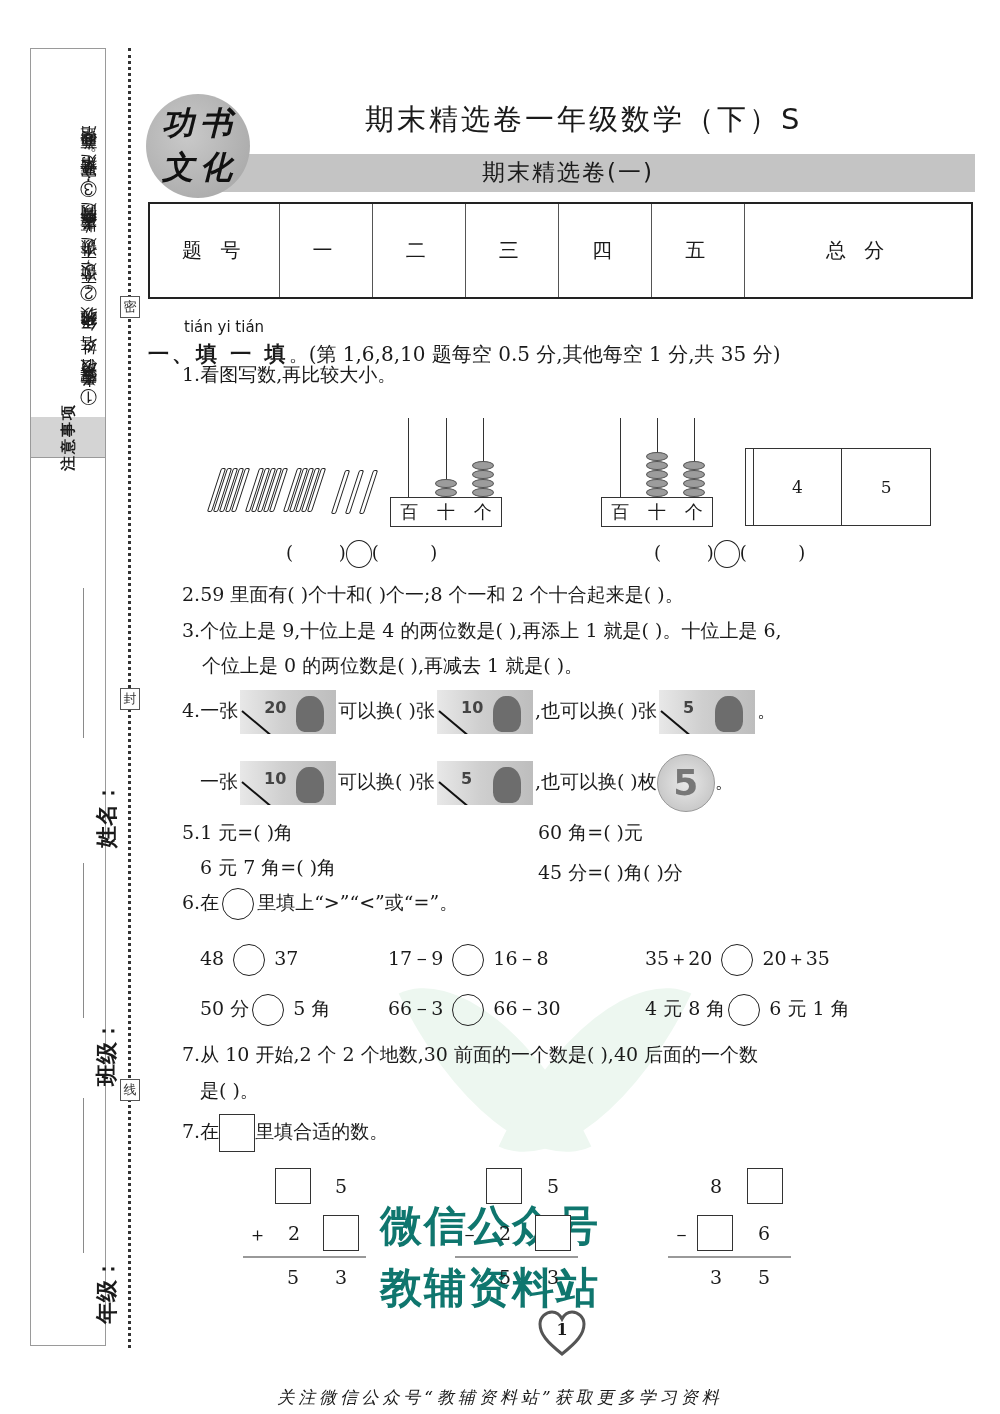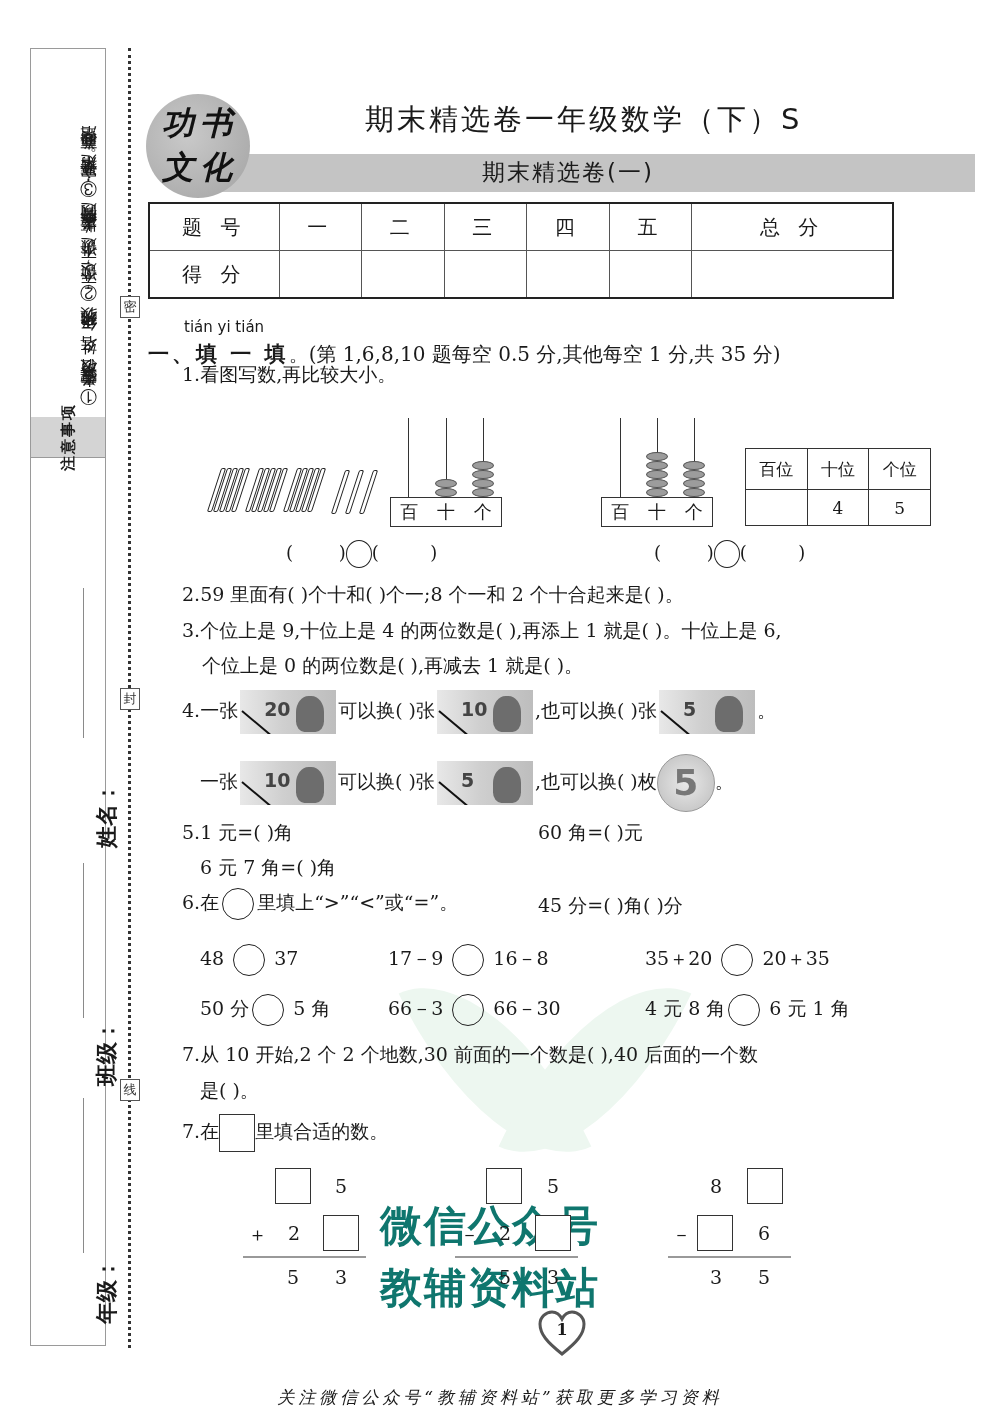--- a/index.html
+++ b/index.html
@@ -25,21 +25,21 @@
 
   
   .logo { position: absolute; left: 146px; top: 94px; width: 104px; height: 104px; border-radius: 50%;
     background: radial-gradient(circle at 40% 40%, #c9c9c9, #a3a3a3); }
   .logo span { position: absolute; font-family: "DejaVu Serif", serif; font-weight: bold; font-style: italic; font-size: 32px; color: #111; }
   .title { position: absolute; left: 365px; top: 100px; font-family: "DejaVu Sans", sans-serif; font-size: 29px; letter-spacing: 3px; }
   .title-bar { position: absolute; left: 206px; top: 154px; width: 769px; height: 38px; background: #c4c4c4; }
   .subtitle { position: absolute; left: 482px; top: 157px; font-family: "DejaVu Sans", sans-serif; font-size: 23px; letter-spacing: 2px; }
 
   
-  table.score { position: absolute; left: 148px; top: 202px; width: 746px; height: 97px; border-collapse: collapse; border: 2px solid #222; }
+  table.score { position: absolute; left: 148px; top: 202px; width: 825px; height: 97px; border-collapse: collapse; border: 2px solid #222; }
   table.score td { border: 1px solid #555; text-align: center; font-family: "DejaVu Sans", sans-serif; font-size: 20px; letter-spacing: 6px; }
   table.score td:first-child { width: 130px; }
 
   
   .t { position: absolute; font-size: 19px; white-space: nowrap; }
   .pinyin { position: absolute; left: 184px; top: 318px; font-family: "DejaVu Sans", sans-serif; font-size: 15px; }
   .sec-head { position: absolute; left: 148px; top: 340px; font-size: 20px; white-space: nowrap; }
   .sec-head b { font-family: "DejaVu Sans", sans-serif; font-size: 21px; letter-spacing: 3px; }
 
   
@@ -54,21 +54,21 @@
 
   .place-table { position: absolute; left: 745px; top: 448px; width: 186px; height: 78px; border-collapse: collapse; }
   .place-table td { border: 1px solid #333; text-align: center; font-size: 17px; }
 
   .cmp-circle { display: inline-block; width: 26px; height: 28px; border: 1.5px solid #222; border-radius: 50%; vertical-align: middle; }
   .circle6 { display: inline-block; width: 32px; height: 32px; border: 1.5px solid #222; border-radius: 50%; vertical-align: middle; margin: 0 3px; }
 
   
   .note { display: inline-block; position: relative; width: 96px; height: 44px; background: linear-gradient(90deg, #e8e8e8 0%, #cfcfcf 45%, #bdbdbd 100%);
     vertical-align: middle; margin: 0 2px; overflow: hidden; }
-  .note .val { position: absolute; left: 24px; top: 8px; font-family: "DejaVu Sans", sans-serif; font-weight: bold; font-size: 19px; color: #444; }
+  .note .val { position: absolute; left: 24px; top: 8px; font-family: "DejaVu Sans", sans-serif; font-weight: bold; font-size: 16px; color: #444; }
   .note .head { position: absolute; right: 12px; top: 6px; width: 28px; height: 36px; border-radius: 45% 45% 30% 30%; background: #6d6d6d; }
   .note .slash { position: absolute; left: 2px; top: 20px; width: 38px; height: 2px; background: #111; transform: rotate(40deg); transform-origin: left; }
   .coin { display: inline-block; position: relative; width: 58px; height: 58px; border-radius: 50%; background: radial-gradient(circle, #e9e9e9, #bcbcbc);
     border: 1px solid #999; vertical-align: middle; }
   .coin span { position: absolute; left: 50%; top: 50%; transform: translate(-50%,-52%); font-family: "DejaVu Sans", sans-serif; font-weight: bold; font-size: 36px; color: #777; }
 
   .blank-box { display: inline-block; width: 36px; height: 38px; border: 1px solid #333; vertical-align: middle; background: #fff; }
   .vbox { position: absolute; width: 36px; height: 36px; border: 1px solid #333; background: #fff; }
   .hrule { position: absolute; height: 2px; background: #999; }
 
@@ -114,29 +114,20 @@
 <table class="score">
   <tbody>
       <tr>
     <td>题 号</td>
     <td>一</td>
     <td>二</td>
     <td>三</td>
     <td>四</td>
     <td>五</td>
     <td>总 分</td>
-  </tr>
-  <tr>
-    <td>得 分</td>
-    <td></td>
-    <td></td>
-    <td></td>
-    <td></td>
-    <td></td>
-    <td></td>
   </tr>
 </tbody>
   </table>
 
 <div class="leaf" style="left:440px;top:960px;width:110px;height:220px;transform:rotate(-25deg)"></div>
 <div class="leaf" style="left:540px;top:960px;width:110px;height:220px;transform:rotate(25deg) scaleX(-1)"></div>
 <div class="watermark" style="top:1198px">微信公众号</div>
 <div class="watermark" style="top:1260px">教辅资料站</div>
 
 <div class="pinyin">tián yi tián</div>
@@ -205,25 +196,20 @@
   <div class="bead" style="left:683px;top:470px"></div>
   <div class="bead" style="left:683px;top:461px"></div>
   <div class="abacus-base" style="left:601px;top:497px;width:112px;height:30px">
     <span>百</span>
     <span>十</span>
     <span>个</span>
   </div>
 </div>
 <table class="place-table">
   <tbody>
-      <tr>
-    <td>百位</td>
-    <td>十位</td>
-    <td>个位</td>
-  </tr>
   <tr>
     <td></td>
     <td>4</td>
     <td>5</td>
   </tr>
 </tbody>
   </table>
 <div class="t" style="left:654px;top:540px;font-size:18px">(&nbsp;&nbsp;&nbsp;&nbsp;&nbsp;&nbsp;&nbsp;&nbsp;)<span class="cmp-circle"></span>(&nbsp;&nbsp;&nbsp;&nbsp;&nbsp;&nbsp;&nbsp;&nbsp;&nbsp;)</div>
 
 <div class="t" style="left:182px;top:582px">2.59 里面有(      )个十和(      )个一;8 个一和 2 个十合起来是(      )。</div>
@@ -233,21 +219,21 @@
 <div class="t" style="left:182px;top:690px">
   <span>4.一张</span><span class="note"><span class="val">20</span><span class="head"></span><span class="slash"></span></span><span>可以换(      )张</span><span class="note"><span class="val">10</span><span class="head"></span><span class="slash"></span></span><span>,也可以换(      )张</span><span class="note"><span class="val">5</span><span class="head"></span><span class="slash"></span></span><span>。</span>
 </div>
 <div class="t" style="left:200px;top:754px">
   <span>一张</span><span class="note"><span class="val">10</span><span class="head"></span><span class="slash"></span></span><span>可以换(      )张</span><span class="note"><span class="val">5</span><span class="head"></span><span class="slash"></span></span><span>,也可以换(      )枚</span><span class="coin"><span>5</span></span><span>。</span>
 </div>
 
 <div class="t" style="left:182px;top:820px">5.1 元=(      )角</div>
 <div class="t" style="left:538px;top:820px">60 角=(      )元</div>
 <div class="t" style="left:200px;top:855px">6 元 7 角=(      )角</div>
-<div class="t" style="left:538px;top:893px">45 分=(      )角(      )分</div>
+<div class="t" style="left:538px;top:860px">45 分=(      )角(      )分</div>
 
 <div class="t" style="left:182px;top:888px">
   <span>6.在</span><span class="circle6"></span><span>里填上“&gt;”“&lt;”或“=”。</span>
 </div>
 <div class="t" style="left:200px;top:944px"><span>48</span> <span class="circle6"></span> <span>37</span></div>
 <div class="t" style="left:388px;top:944px"><span>17－9</span> <span class="circle6"></span> <span>16－8</span></div>
 <div class="t" style="left:645px;top:944px"><span>35＋20</span> <span class="circle6"></span> <span>20＋35</span></div>
 <div class="t" style="left:200px;top:994px"><span>50 分</span><span class="circle6"></span> <span>5 角</span></div>
 <div class="t" style="left:388px;top:994px"><span>66－3</span> <span class="circle6"></span> <span>66－30</span></div>
 <div class="t" style="left:645px;top:994px"><span>4 元 8 角</span><span class="circle6"></span> <span>6 元 1 角</span></div>

